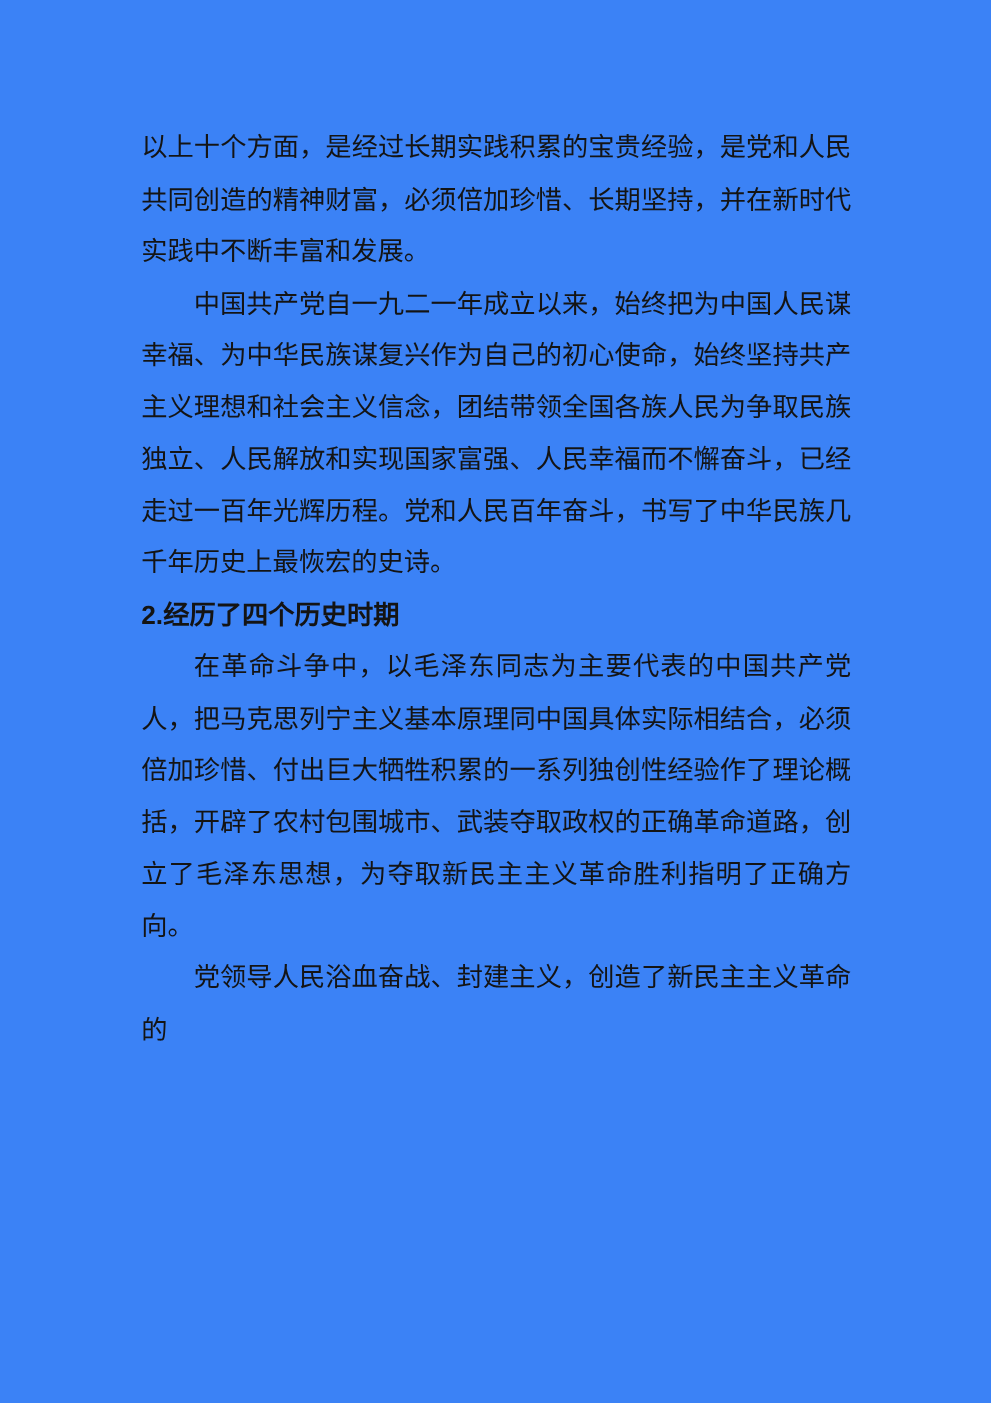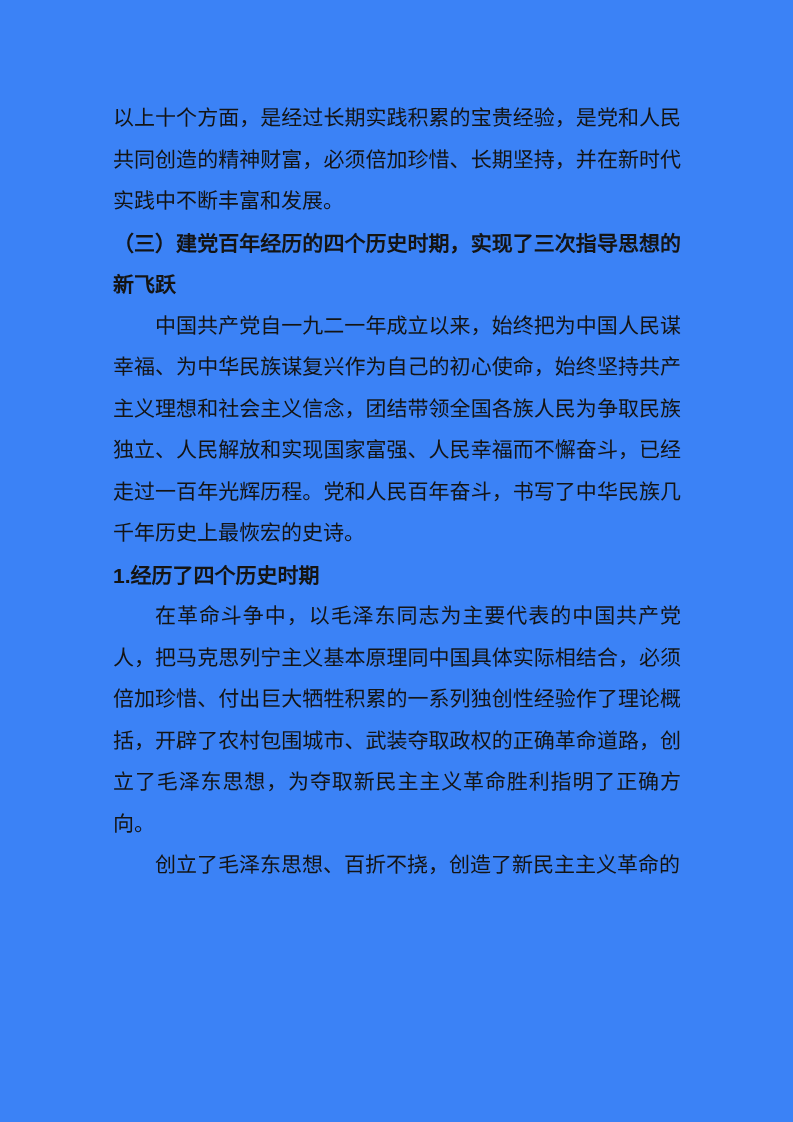--- a/index.html
+++ b/index.html
@@ -50,26 +50,25 @@
   }
 </style>
 </head>
 <body>
 
 <div class="page">
   <div class="content">
 
     <p class="body-text no-indent">以上十个方面，是经过长期实践积累的宝贵经验，是党和人民共同创造的精神财富，必须倍加珍惜、长期坚持，并在新时代实践中不断丰富和发展。</p>
 
-    <h2 class="heading">（三）建党百年经历的四个历史时期，实现了三次指导思想的新飞跃</h2>
 
     <p class="body-text indent">中国共产党自一九二一年成立以来，始终把为中国人民谋幸福、为中华民族谋复兴作为自己的初心使命，始终坚持共产主义理想和社会主义信念，团结带领全国各族人民为争取民族独立、人民解放和实现国家富强、人民幸福而不懈奋斗，已经走过一百年光辉历程。党和人民百年奋斗，书写了中华民族几千年历史上最恢宏的史诗。</p>
 
-    <h3 class="heading">1.经历了四个历史时期</h3>
+    <h3 class="heading">2.经历了四个历史时期</h3>
 
 
 
     <p class="body-text indent">在革命斗争中，以毛泽东同志为主要代表的中国共产党人，把马克思列宁主义基本原理同中国具体实际相结合，必须倍加珍惜、付出巨大牺牲积累的一系列独创性经验作了理论概括，开辟了农村包围城市、武装夺取政权的正确革命道路，创立了毛泽东思想，为夺取新民主主义革命胜利指明了正确方向。</p>
 
-    <p class="body-text indent">创立了毛泽东思想、百折不挠，创造了新民主主义革命的</p>
+    <p class="body-text indent">党领导人民浴血奋战、封建主义，创造了新民主主义革命的</p>
 
   </div>
 </div>
 
 </body></html>

